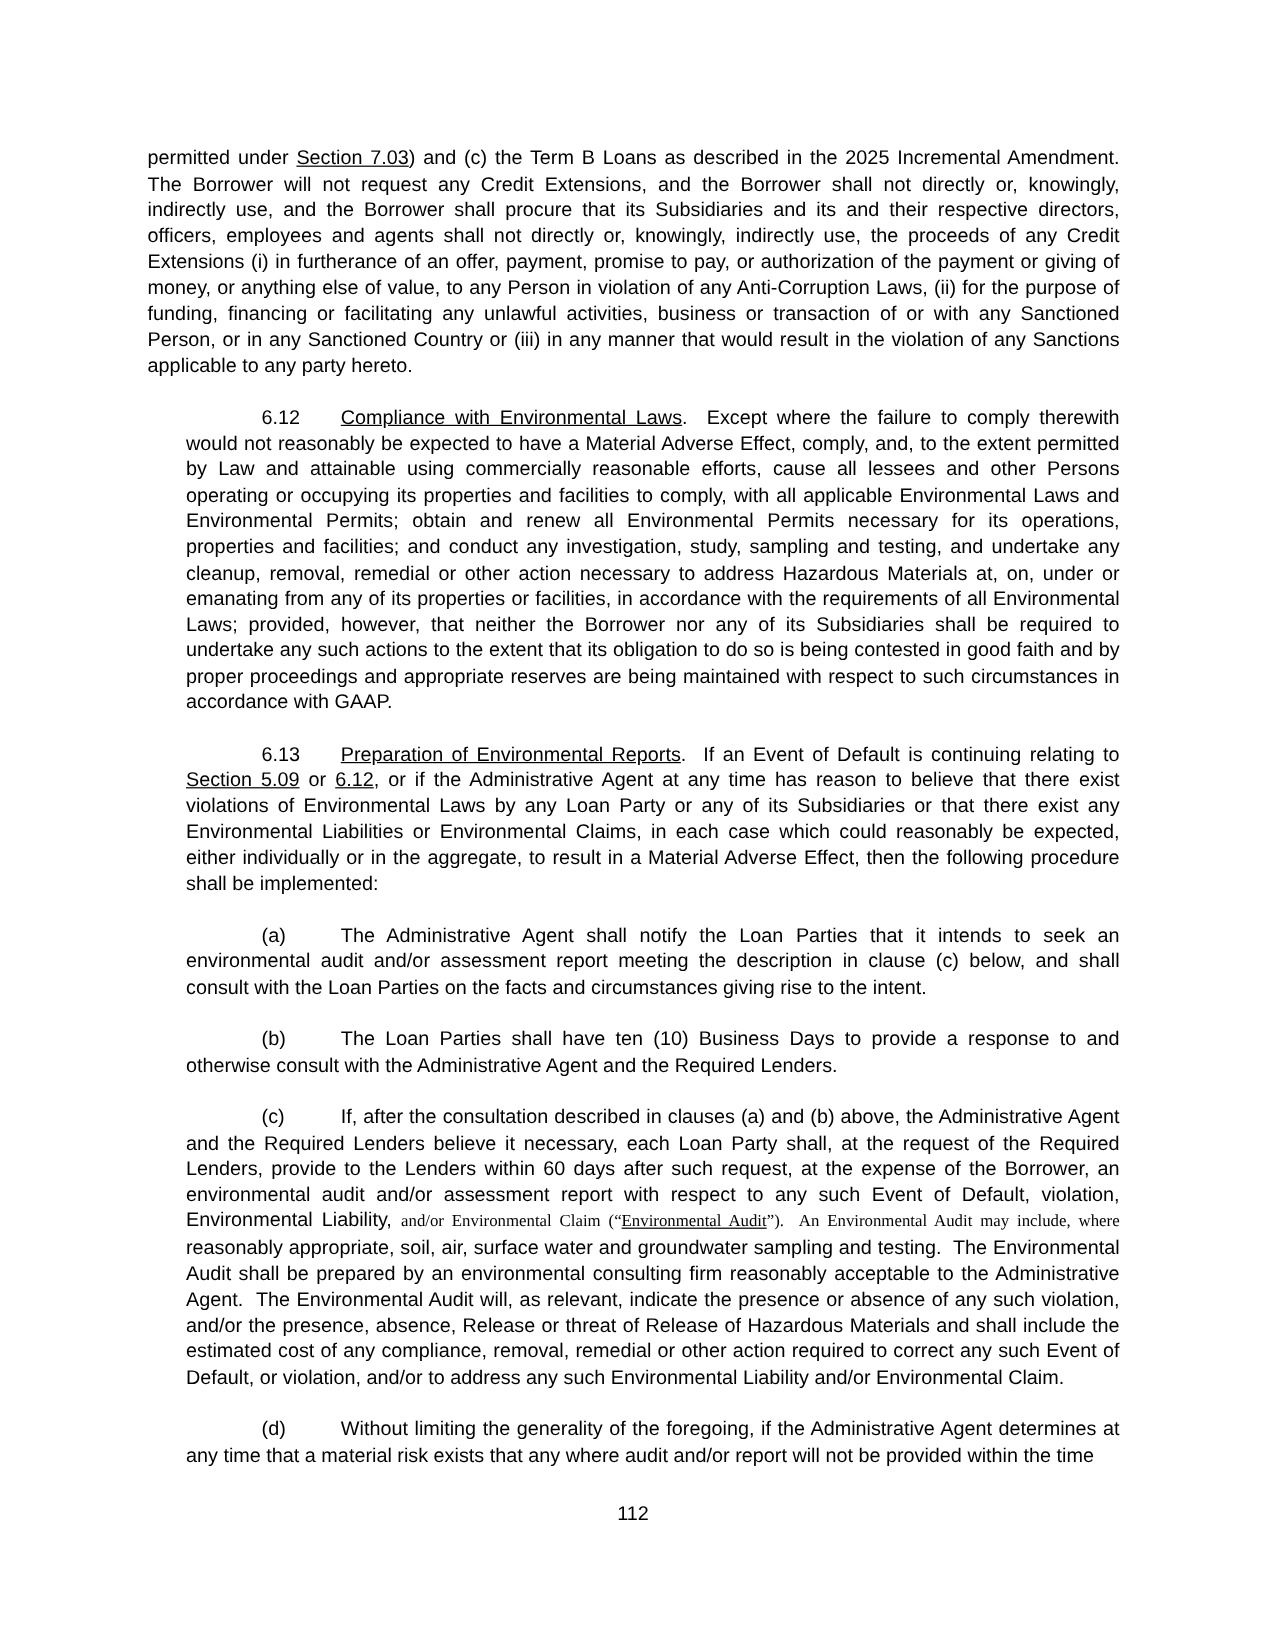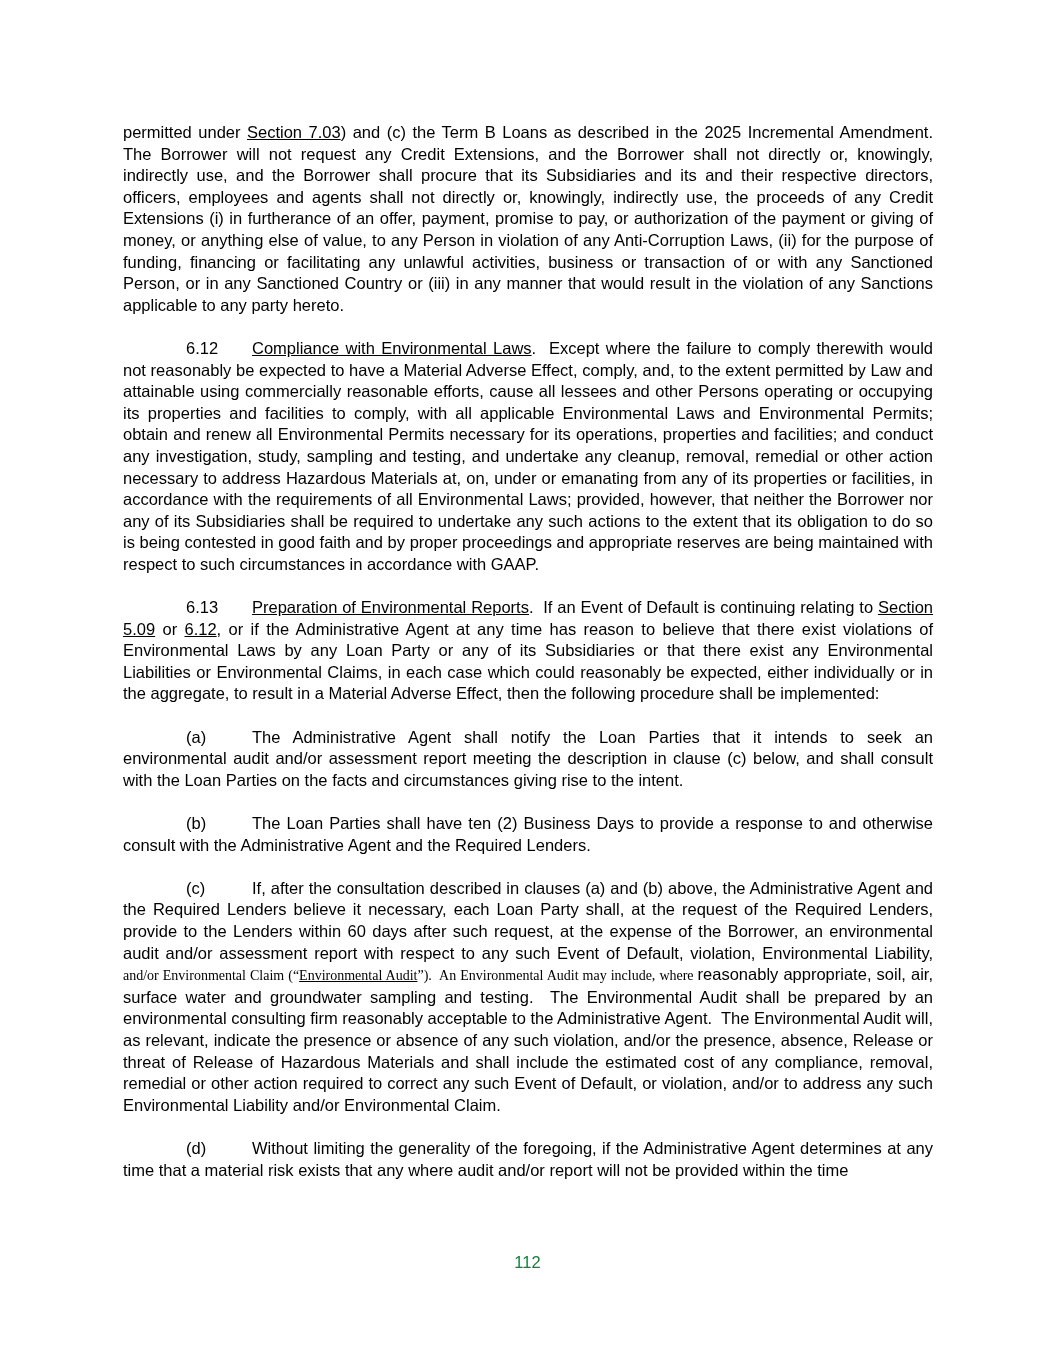--- a/index.html
+++ b/index.html
@@ -23,20 +23,21 @@
     left: 123px;
     top: 122px;
     width: 810px;
   }
   .para {
     margin: 0;
     text-align: justify;
   }
   .para + .para {
     margin-top: 21.6px;
+    margin-left: 32px;
   }
   .para.indent {
     text-indent: 63px;
   }
   .label {
     display: inline-block;
     width: 66px;
     text-indent: 0;
   }
   .u {
@@ -47,30 +48,30 @@
     font-size: 14px;
   }
   .page-number {
     position: absolute;
     left: 0;
     width: 100%;
     top: 1252px;
     text-align: center;
     font-family: "Liberation Sans", sans-serif;
     font-size: 16.5px;
-    color: #15803d;
+    color: #000000;
   }
 </style>
 </head>
 <body>
 
 <div class="page">
   <div class="content">
       <p class="para"><span>permitted under </span><span class="u">Section 7.03</span><span>) and (c) the Term B Loans as described in the 2025 Incremental Amendment. The Borrower will not request any Credit Extensions, and the Borrower shall not directly or, knowingly, indirectly use, and the Borrower shall procure that its Subsidiaries and its and their respective directors, officers, employees and agents shall not directly or, knowingly, indirectly use, the proceeds of any Credit Extensions (i) in furtherance of an offer, payment, promise to pay, or authorization of the payment or giving of money, or anything else of value, to any Person in violation of any Anti-Corruption Laws, (ii) for the purpose of funding, financing or facilitating any unlawful activities, business or transaction of or with any Sanctioned Person, or in any Sanctioned Country or (iii) in any manner that would result in the violation of any Sanctions applicable to any party hereto.</span></p>
       <p class="para indent"><span class="label">6.12</span><span class="u">Compliance with Environmental Laws</span><span>.&nbsp; Except where the failure to comply therewith would not reasonably be expected to have a Material Adverse Effect, comply, and, to the extent permitted by Law and attainable using commercially reasonable efforts, cause all lessees and other Persons operating or occupying its properties and facilities to comply, with all applicable Environmental Laws and Environmental Permits; obtain and renew all Environmental Permits necessary for its operations, properties and facilities; and conduct any investigation, study, sampling and testing, and undertake any cleanup, removal, remedial or other action necessary to address Hazardous Materials at, on, under or emanating from any of its properties or facilities, in accordance with the requirements of all Environmental Laws; provided, however, that neither the Borrower nor any of its Subsidiaries shall be required to undertake any such actions to the extent that its obligation to do so is being contested in good faith and by proper proceedings and appropriate reserves are being maintained with respect to such circumstances in accordance with GAAP.</span></p>
       <p class="para indent"><span class="label">6.13</span><span class="u">Preparation of Environmental Reports</span><span>.&nbsp; If an Event of Default is continuing relating to </span><span class="u">Section 5.09</span><span> or </span><span class="u">6.12</span><span>, or if the Administrative Agent at any time has reason to believe that there exist violations of Environmental Laws by any Loan Party or any of its Subsidiaries or that there exist any Environmental Liabilities or Environmental Claims, in each case which could reasonably be expected, either individually or in the aggregate, to result in a Material Adverse Effect, then the following procedure shall be implemented:</span></p>
       <p class="para indent"><span class="label">(a)</span><span>The Administrative Agent shall notify the Loan Parties that it intends to seek an environmental audit and/or assessment report meeting the description in clause (c) below, and shall consult with the Loan Parties on the facts and circumstances giving rise to the intent.</span></p>
-      <p class="para indent"><span class="label">(b)</span><span>The Loan Parties shall have ten (2) Business Days to provide a response to and otherwise consult with the Administrative Agent and the Required Lenders.</span></p>
+      <p class="para indent"><span class="label">(b)</span><span>The Loan Parties shall have ten (10) Business Days to provide a response to and otherwise consult with the Administrative Agent and the Required Lenders.</span></p>
       <p class="para indent"><span class="label">(c)</span><span>If, after the consultation described in clauses (a) and (b) above, the Administrative Agent and the Required Lenders believe it necessary, each Loan Party shall, at the request of the Required Lenders, provide to the Lenders within 60 days after such request, at the expense of the Borrower, an environmental audit and/or assessment report with respect to any such Event of Default, violation, Environmental Liability, </span><span class="serif">and/or Environmental Claim (“</span><span class="u serif">Environmental Audit</span><span class="serif">”).&nbsp; An Environmental Audit may include, where </span><span>reasonably appropriate, soil, air, surface water and groundwater sampling and testing.&nbsp; The Environmental Audit shall be prepared by an environmental consulting firm reasonably acceptable to the Administrative Agent.&nbsp; The Environmental Audit will, as relevant, indicate the presence or absence of any such violation, and/or the presence, absence, Release or threat of Release of Hazardous Materials and shall include the estimated cost of any compliance, removal, remedial or other action required to correct any such Event of Default, or violation, and/or to address any such Environmental Liability and/or Environmental Claim.</span></p>
       <p class="para indent"><span class="label">(d)</span><span>Without limiting the generality of the foregoing, if the Administrative Agent determines at any time that a material risk exists that any where audit and/or report will not be provided within the time</span></p>
     </div>
   <div class="page-number">112</div>
 </div>
 
 </body></html>

